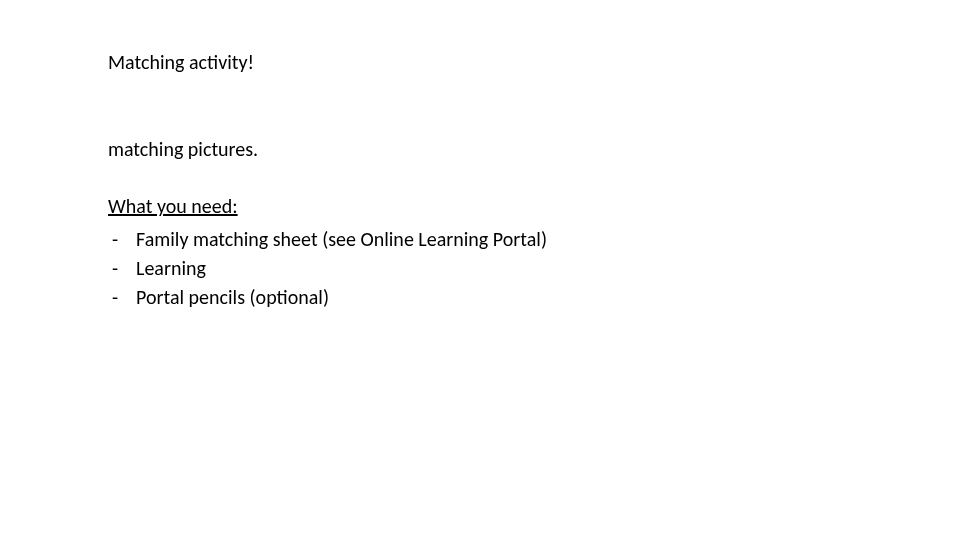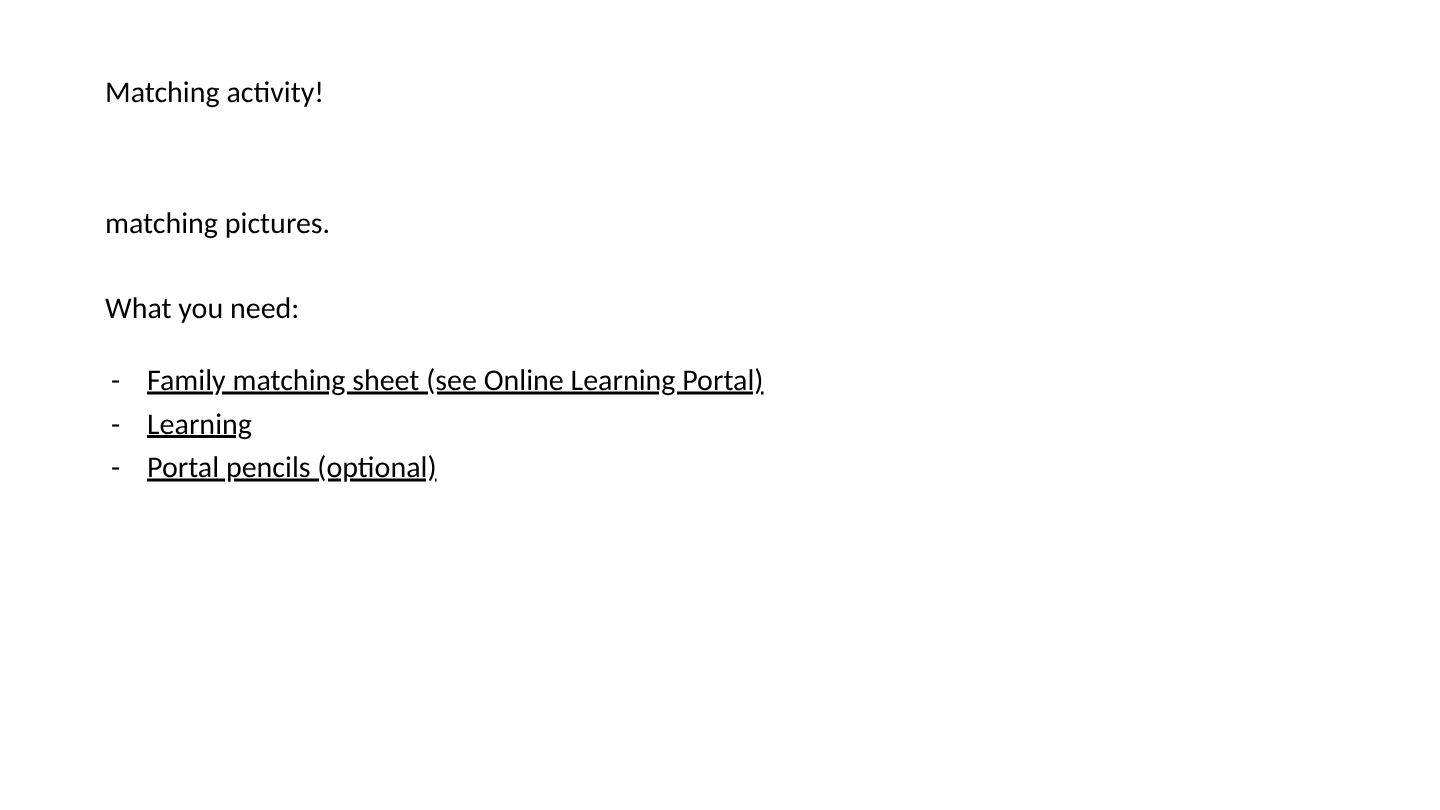--- a/index.html
+++ b/index.html
@@ -14,54 +14,54 @@
       background-color: #ffffff;
       font-family: 'Calibri', 'Arial', sans-serif;
       font-size: 20px;
       color: #000000;
       overflow: hidden;
     }
 
     .page-container {
       width: 960px;
       height: 540px;
-      padding: 48px 70px 40px 70px;
+      padding: 48px 70px 40px 108px;
       display: flex;
       flex-direction: column;
       gap: 0;
     }
 
     .intro-paragraph {
       line-height: 1.45;
       margin-bottom: 28px;
     }
 
     .what-you-need-section {
       margin-bottom: 28px;
     }
 
     .what-you-need-title {
-      margin-bottom: 19px;
+      text-decoration: underline;
+      margin-bottom: 4px;
       line-height: 1.45;
     }
 
     .list-item {
       display: flex;
       flex-direction: row;
       line-height: 1.45;
     }
 
     .list-dash {
       min-width: 28px;
       padding-left: 4px;
     }
 
     .list-text {
       flex: 1;
-      text-decoration: underline;
     }
 
     .final-paragraph {
       line-height: 1.45;
     }
   </style>
 </head>
 <body>
 
 <div class="page-container">

